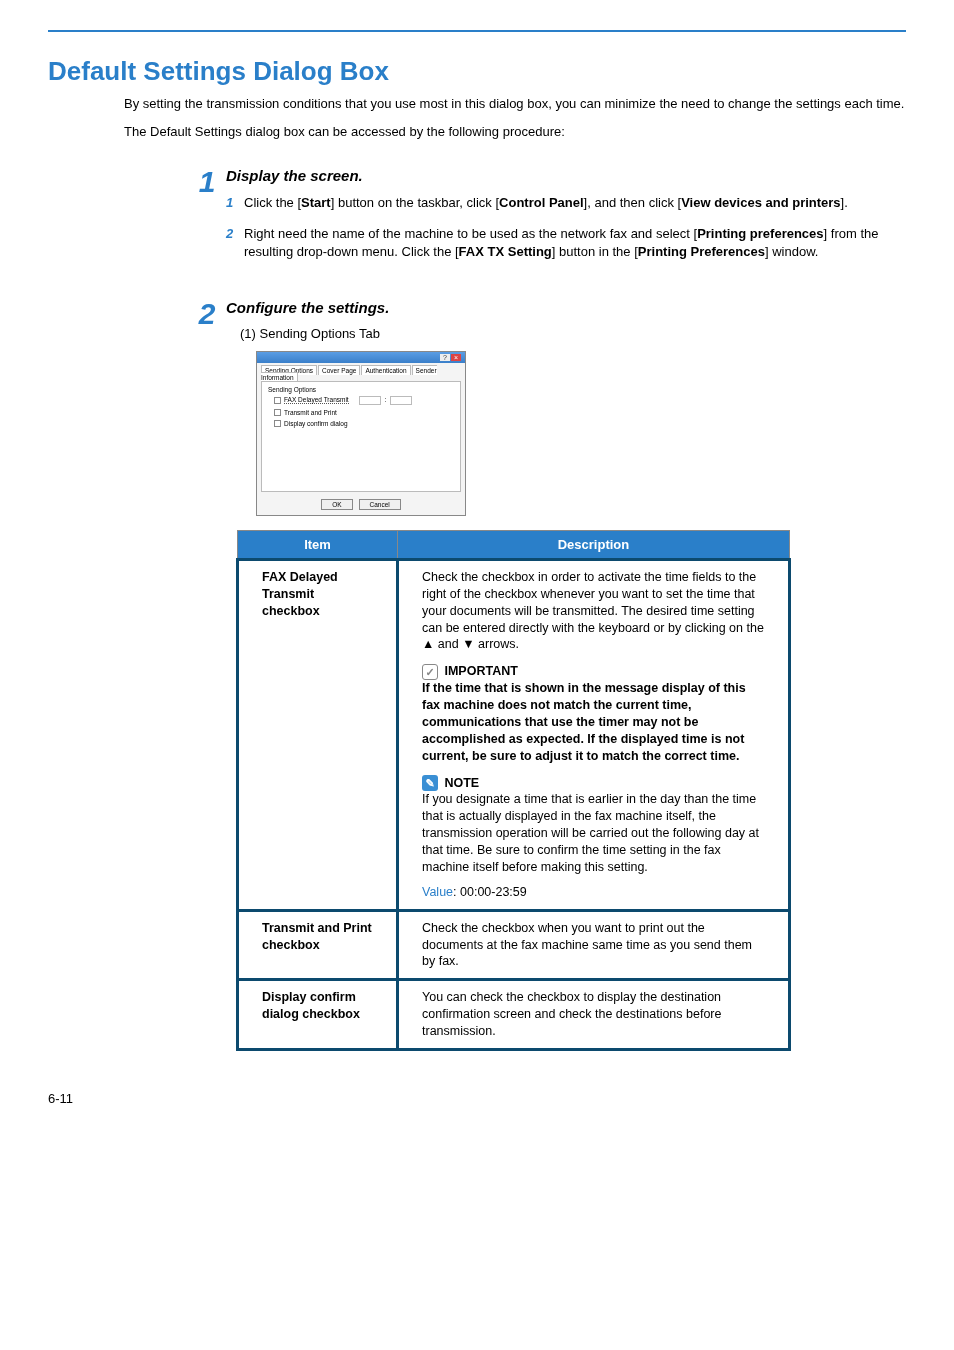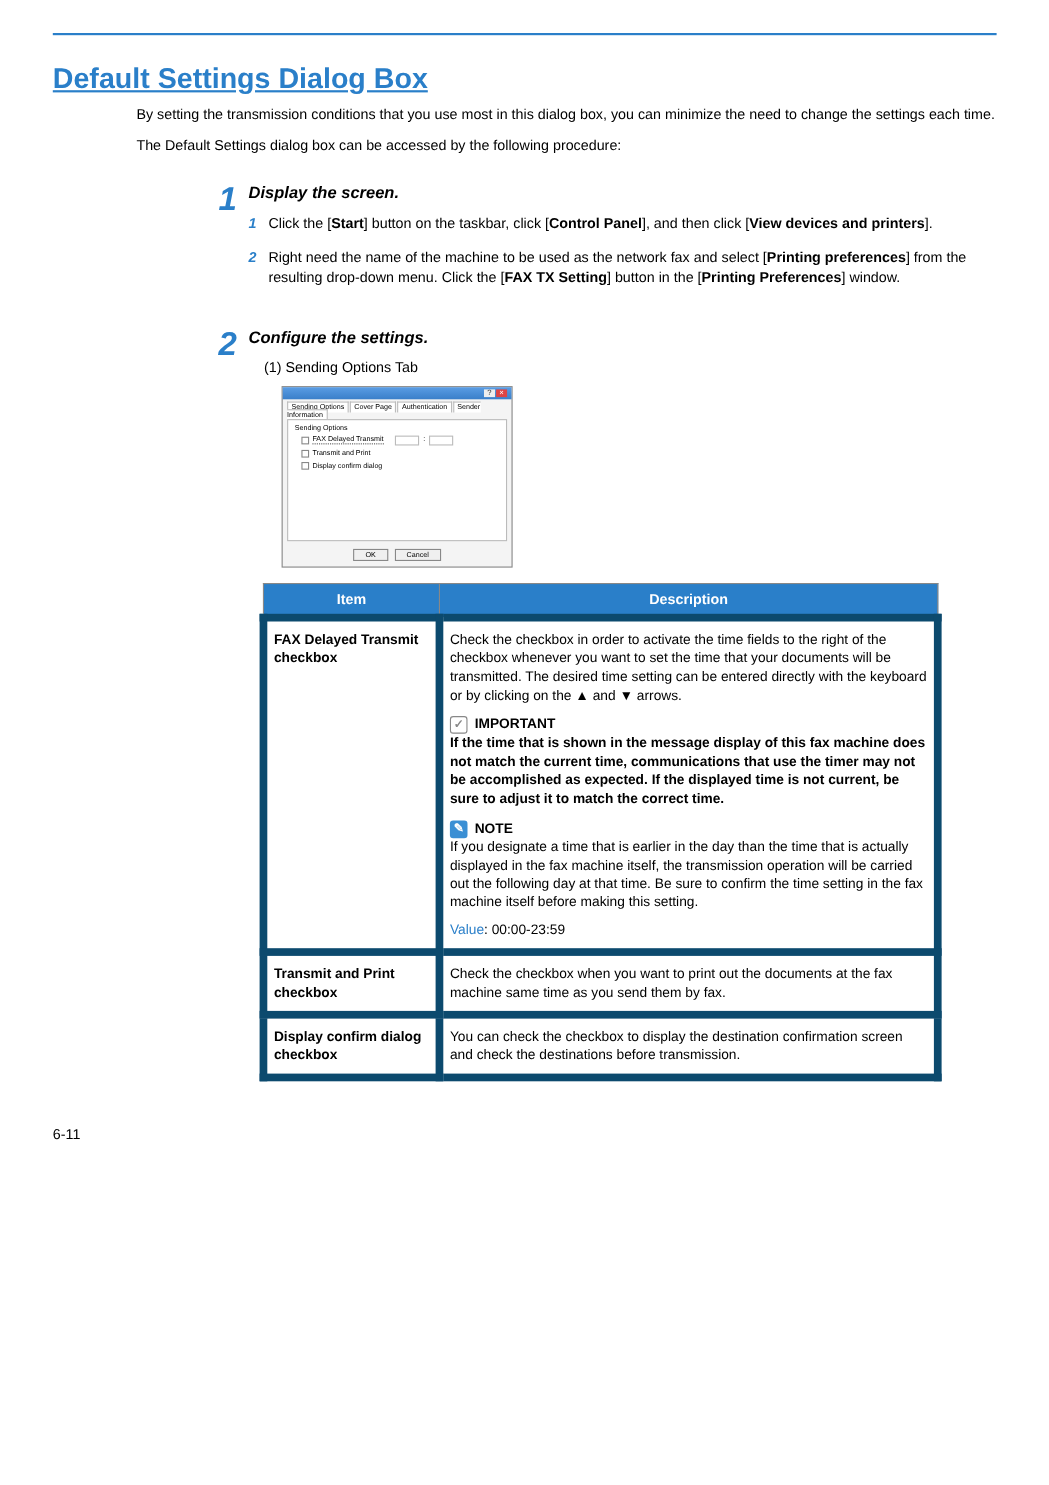--- a/index.html
+++ b/index.html
@@ -20,21 +20,20 @@
   .hr-top {
     height: 2px;
     background: #2a7fc9;
     margin-bottom: 24px;
   }
   .h1 {
     color: #2a7fc9;
     font-size: 26px;
     font-weight: bold;
     margin: 0 0 8px 0;
-    text-decoration: underline;
   }
   .intro { margin-left: 76px; margin-bottom: 10px; line-height: 1.4; }
   .section { display: flex; margin-top: 26px; }
   .big-num {
     width: 38px;
     flex: 0 0 38px;
     font-size: 30px;
     font-weight: bold;
     font-style: italic;
     color: #2a7fc9;
@@ -81,36 +80,36 @@
   .sc-group-label { font-size: 6.5px; margin-bottom: 3px; }
   .sc-row { display: flex; align-items: center; margin: 2px 0 4px 6px; font-size: 6.5px; }
   .sc-cb { width: 7px; height: 7px; border: 1px solid #888; margin-right: 3px; background:#fff; }
   .sc-spin { display:inline-flex; margin-left: 10px; gap:4px; }
   .sc-spinbox { width: 22px; height: 9px; border:1px solid #bbb; background:#fff; }
   .sc-buttons { text-align: center; padding: 3px 0 5px 0; }
   .sc-btn { display:inline-block; border:1px solid #888; background:#f0f0f0; font-size:6.5px; padding: 1px 10px; margin: 0 2px; }
 
   table.info {
     border-collapse: collapse;
-    width: 620px;
+    width: 555px;
     margin-top: 6px;
     margin-left: 10px;
   }
   table.info th {
     background: #2a7fc9;
     color: #fff;
     font-weight: bold;
     font-size: 13px;
     padding: 6px 8px;
     border: 1px solid #888;
     text-align: center;
   }
   table.info td {
-    border: 7px solid #0c4a6e;
-    padding: 8px 6px;
+    border: 3px solid #0c4a6e;
+    padding: 8px 23px;
     vertical-align: top;
     font-size: 12.5px;
     line-height: 1.35;
   }
   table.info td.item-col { width: 160px; font-weight: bold; }
   .callout { margin-top: 10px; }
   .callout-title { font-weight: bold; }
   .callout-icon {
     display: inline-flex;
     width: 16px; height: 16px;

